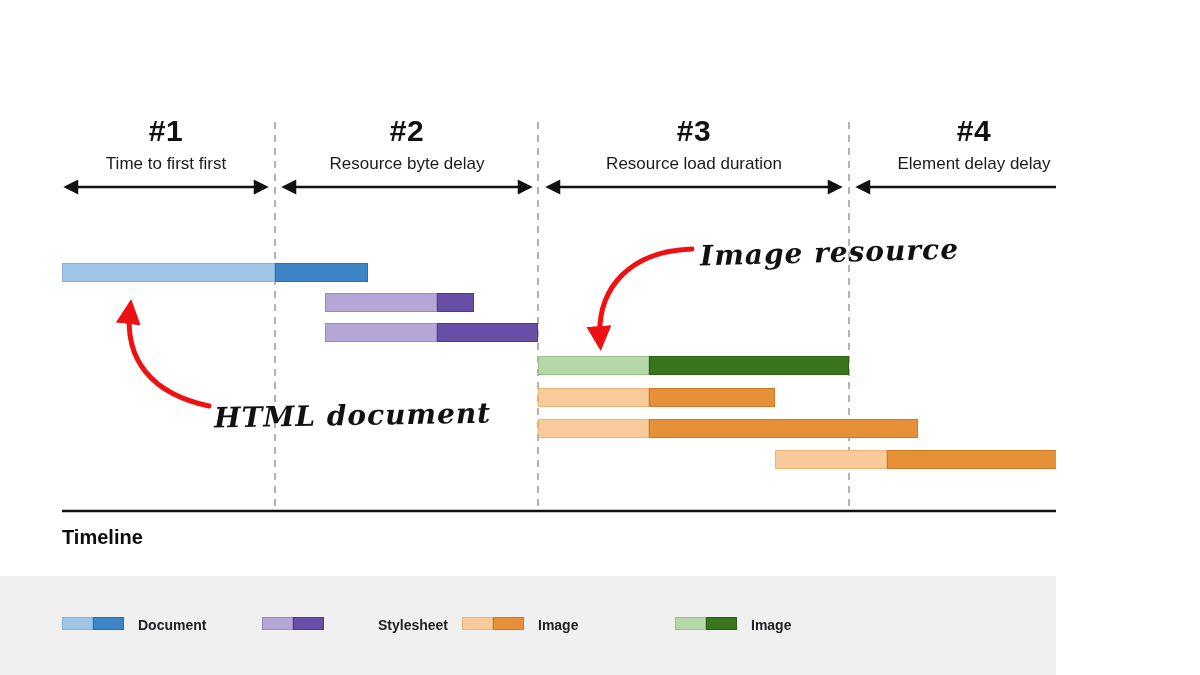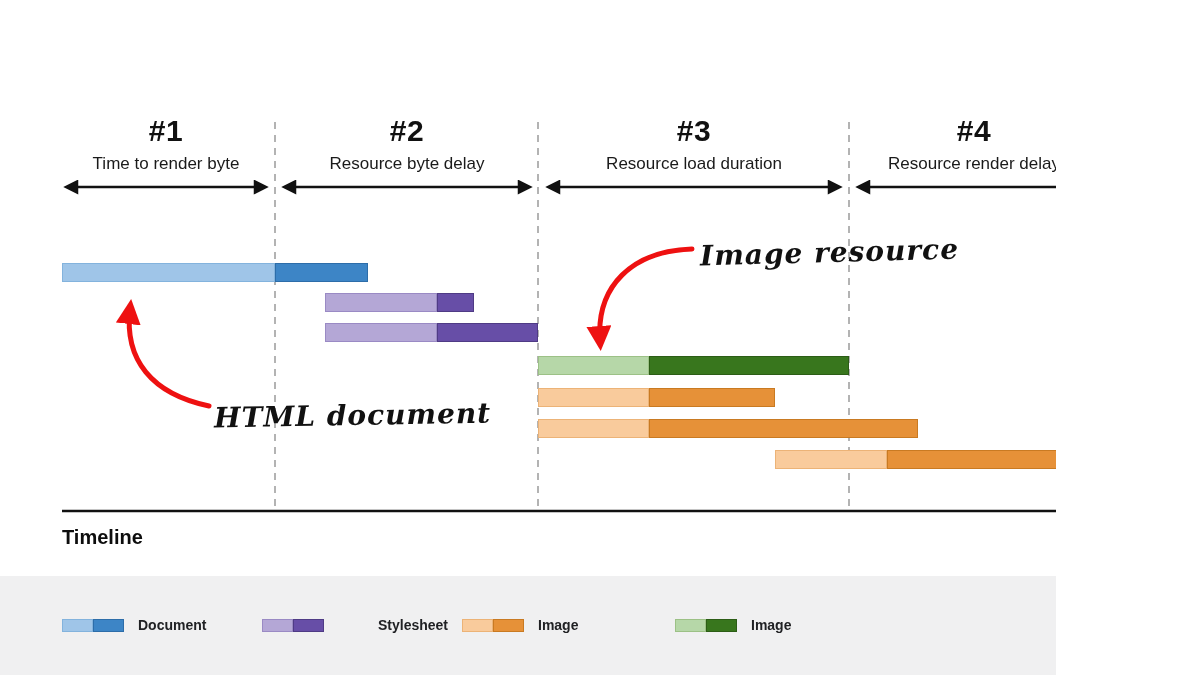--- a/index.html
+++ b/index.html
@@ -17,21 +17,21 @@
   }
   .bar-seg{position:absolute;height:19px;box-sizing:border-box;border:1px solid transparent;}
   .annotation{
     position:absolute;font-family:"DejaVu Serif",serif;font-style:italic;font-weight:700;
     font-size:28px;white-space:nowrap;letter-spacing:1px;
   }
   #ann-image{left:700px;top:236px;transform:rotate(-1.5deg);}
   #ann-html{left:214px;top:399px;transform:rotate(-1deg);}
   #timeline-label{position:absolute;left:62px;top:526px;font-size:20px;font-weight:700;color:#0d0d0d;}
   #footer{position:absolute;left:0;top:576px;width:1200px;height:99px;}
-  .legend-item{position:absolute;top:41px;display:flex;align-items:center;}
+  .legend-item{position:absolute;top:41px;display:flex;align-items:flex-start;}
   .swatch{width:62px;height:13px;display:flex;}
   .swatch span{flex:1;box-sizing:border-box;border:1px solid transparent;}
   .legend-label{margin-left:14px;font-size:14px;font-weight:700;color:#202124;}
 </style>
 </head>
 <body>
 
 <div id="canvas">
 
   <svg id="overlay" viewBox="0 0 1200 675">
@@ -55,33 +55,33 @@
       <line x1="62" y1="511" x2="1126" y2="511" stroke="#111111" stroke-width="2.5" marker-end="url(#mArrow)"></line>
       <path d="M 209 406 C 152 394, 124 360, 130 309" fill="none" stroke="#ee1111" stroke-width="5" stroke-linecap="round" marker-end="url(#mArrowRed)"></path>
       <path d="M 692 249 C 632 251, 596 286, 600 341" fill="none" stroke="#ee1111" stroke-width="5" stroke-linecap="round" marker-end="url(#mArrowRed)"></path>
     </svg>
 
   <div id="lcp-label">LCP</div>
 
   <div id="phases">
       <div class="phase" style="left: 65px; width: 202px;">
         <div class="phase-num">#1</div>
-        <div class="phase-sub">Time to render byte</div>
+        <div class="phase-sub">Time to first first</div>
       </div>
       <div class="phase" style="left: 283px; width: 248px;">
         <div class="phase-num">#2</div>
         <div class="phase-sub">Resource byte delay</div>
       </div>
       <div class="phase" style="left: 547px; width: 294px;">
         <div class="phase-num">#3</div>
         <div class="phase-sub">Resource load duration</div>
       </div>
       <div class="phase" style="left: 857px; width: 234px;">
         <div class="phase-num">#4</div>
-        <div class="phase-sub">Resource render delay</div>
+        <div class="phase-sub">Element delay delay</div>
       </div>
     </div>
 
   <div id="bars">
       <div class="bar-seg" style="left: 62px; top: 263px; width: 213px; height: 19px; background: rgb(159, 197, 232); border-color: rgb(131, 179, 221);"></div>
       <div class="bar-seg" style="left: 275px; top: 263px; width: 93px; height: 19px; background: rgb(61, 133, 198); border-color: rgb(45, 109, 169);"></div>
       <div class="bar-seg" style="left: 325px; top: 293px; width: 112px; height: 19px; background: rgb(180, 167, 214); border-color: rgb(154, 138, 196);"></div>
       <div class="bar-seg" style="left: 437px; top: 293px; width: 37px; height: 19px; background: rgb(103, 78, 167); border-color: rgb(79, 59, 133);"></div>
       <div class="bar-seg" style="left: 325px; top: 323px; width: 112px; height: 19px; background: rgb(180, 167, 214); border-color: rgb(154, 138, 196);"></div>
       <div class="bar-seg" style="left: 437px; top: 323px; width: 101px; height: 19px; background: rgb(103, 78, 167); border-color: rgb(79, 59, 133);"></div>

